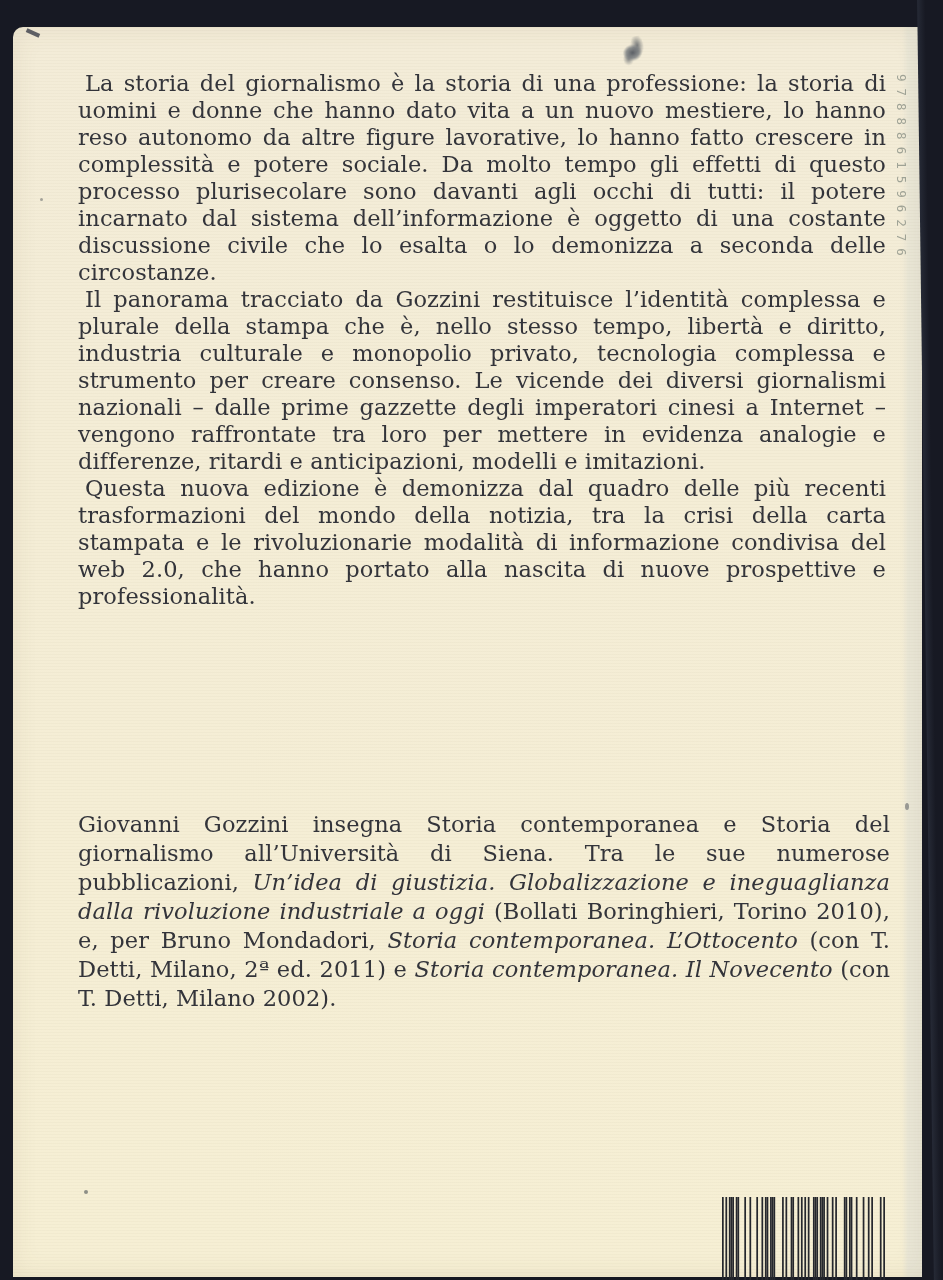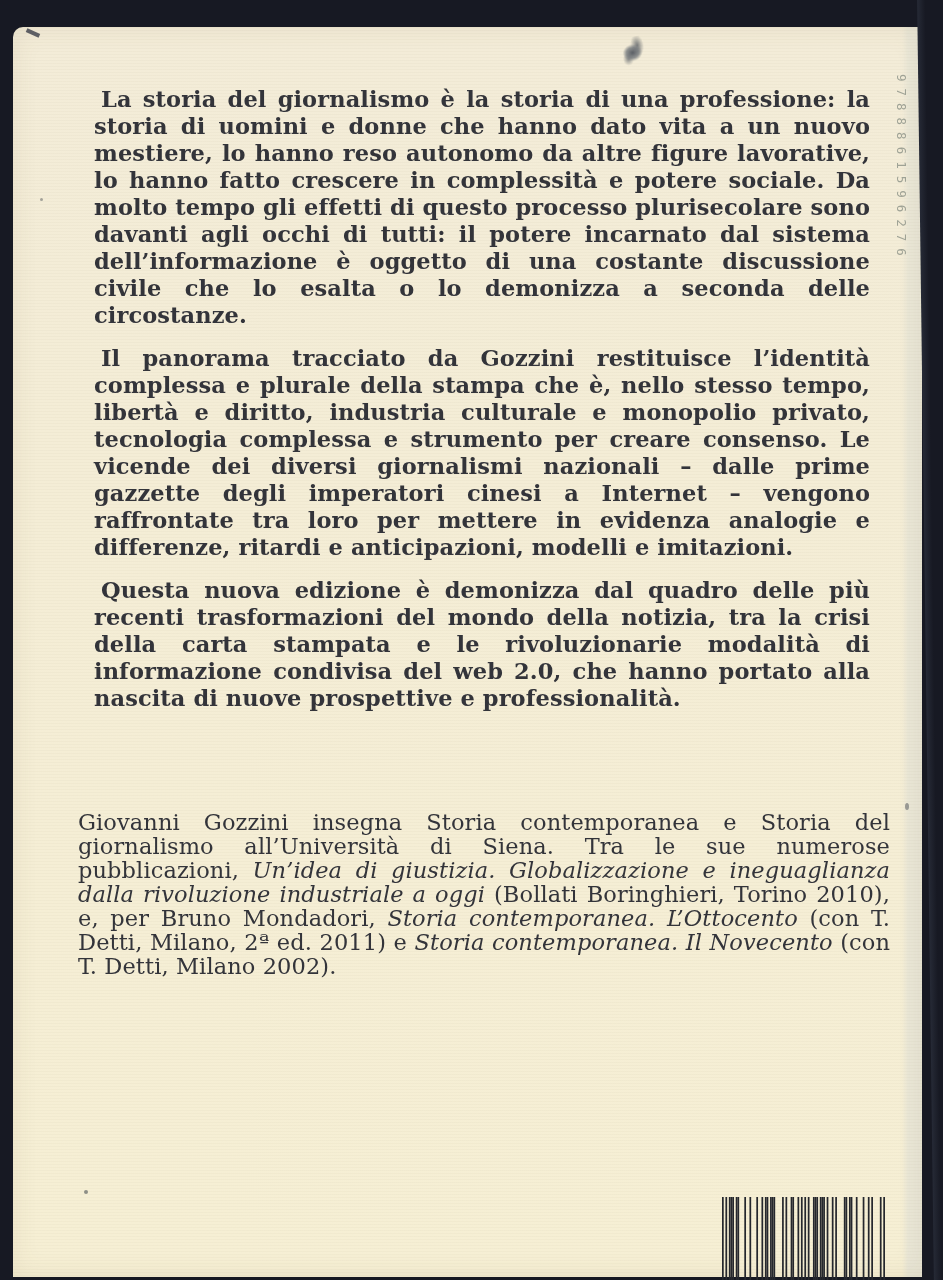--- a/index.html
+++ b/index.html
@@ -36,25 +36,25 @@
     transform:rotate(-0.75deg);transform-origin:top right;
     z-index:4;
   }
   .blurb{
     position:absolute;left:78px;top:70px;width:808px;
     color:var(--ink);
     font-size:22.5px;line-height:27px;letter-spacing:0.1px;
     text-align:justify;
     z-index:2;
   }
-  .blurb p{margin:16px;text-indent:7px;font-weight:bold;}
+  .blurb p{margin:0;text-indent:7px;}
   .bio{
     position:absolute;left:78px;top:810px;width:812px;
     color:var(--ink);
-    font-size:22.5px;line-height:24px;letter-spacing:0.1px;
+    font-size:22.5px;line-height:29px;letter-spacing:0.1px;
     text-align:justify;
     z-index:2;
   }
   .bio .it{font-style:italic;}
   .isbn-vertical{
     position:absolute;left:894px;top:74px;
     writing-mode:vertical-rl;
     font-family:"DejaVu Sans Mono","Liberation Mono",monospace;
     font-size:12.5px;letter-spacing:7px;
     color:var(--isbn);

